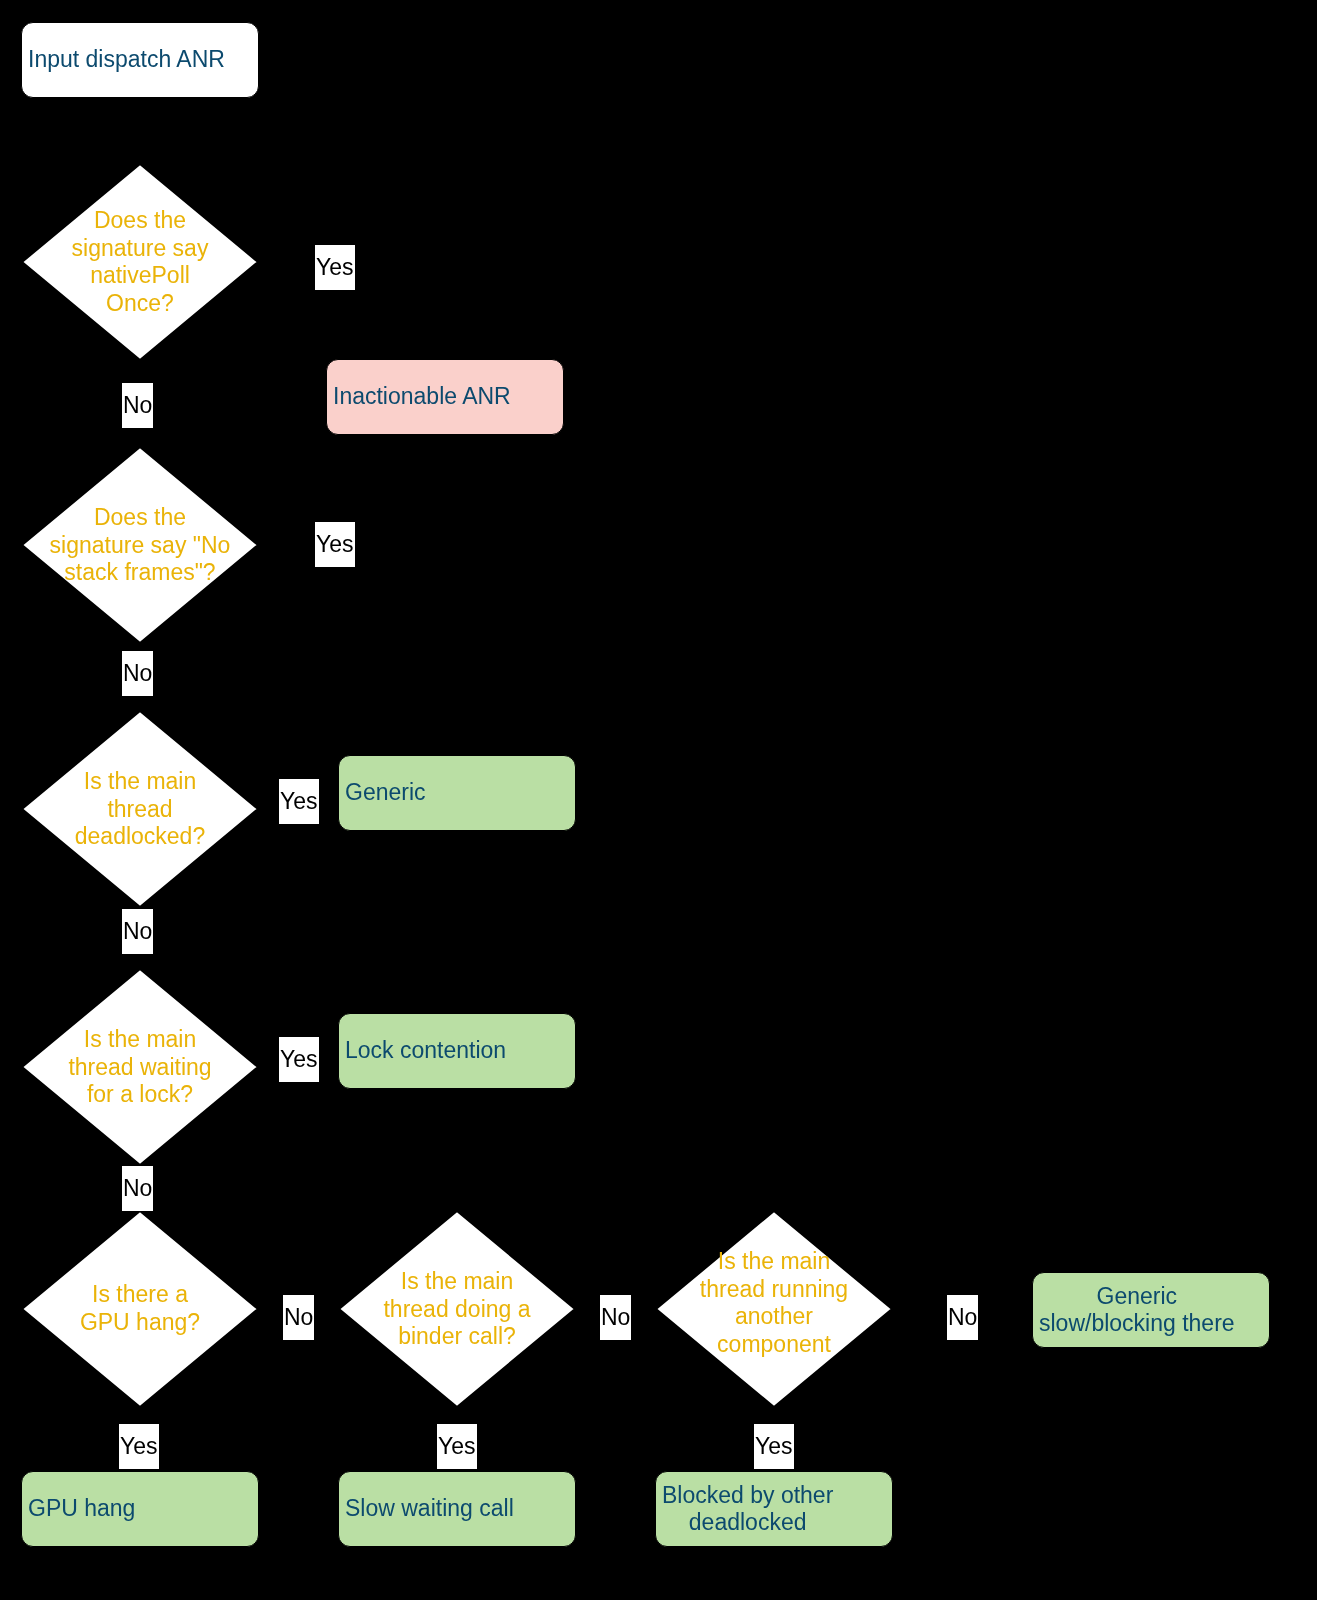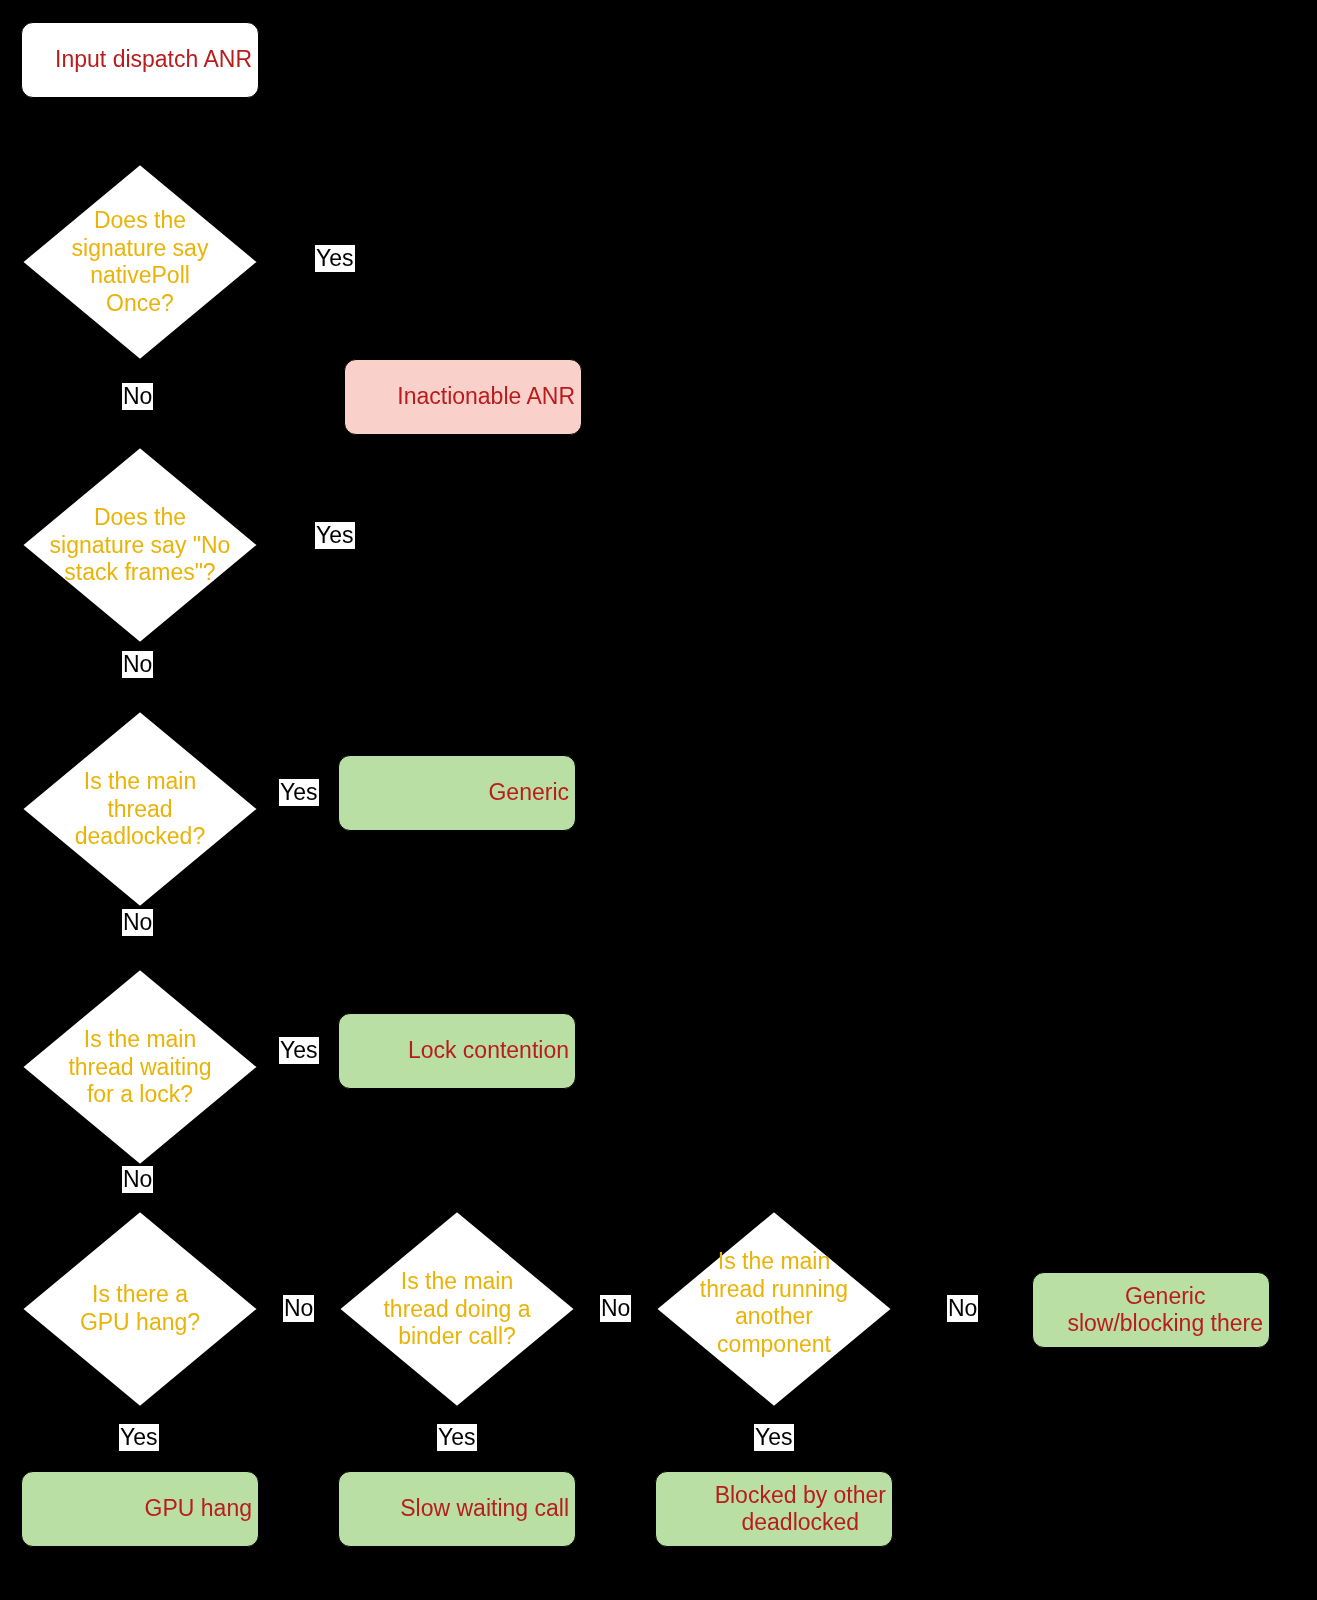--- a/index.html
+++ b/index.html
@@ -21,23 +21,23 @@
     top: 0;
     width: 1317px;
     height: 1600px;
     pointer-events: none;
   }
   .node {
     position: absolute;
     box-sizing: border-box;
     display: flex;
     align-items: center;
-    justify-content: flex-end;
+    justify-content: flex-start;
     text-align: center;
-    color: #b91c1c;
+    color: #0c4a6e;
     line-height: 1.18;
   }
   .box {
     border: 1px solid #000000;
     border-radius: 12px;
     font-size: 23px;
     padding: 2px 6px;
   }
   .box.white { background: #ffffff; }
   .box.pink  { background: #fad0cb; }
@@ -64,21 +64,21 @@
     line-height: 1.2;
     white-space: pre-line;
     pointer-events: none;
   }
   .edge-label {
     position: absolute;
     background: #ffffff;
     color: #000000;
     font-size: 23px;
     line-height: 1.18;
-    padding: 0 1px;
+    padding: 9px 1px;
     white-space: nowrap;
   }
 </style>
 </head>
 <body>
 
 <div id="canvas">
 
   <svg id="edges" viewBox="0 0 1317 1600">
     <defs>
@@ -166,21 +166,21 @@
   <div class="diamond-wrap" style="left:655px; top:1210px; width:238px; height:198px;">
     <svg class="diamond-shape" viewBox="0 0 238 198" preserveAspectRatio="none">
       <polygon points="119,1 237,99 119,197 1,99" fill="#ffffff" stroke="#000000" stroke-width="2"></polygon>
     </svg>
     <div class="diamond-label" style="width: 215px; top: 47%; white-space: pre-line;">Is the main
 thread running
 another
 component</div>
   </div>
 
-  <div class="node box pink" style="left: 344px; top: 359px; width: 238px; height: 76px; white-space: pre-line;">
+  <div class="node box pink" style="left: 326px; top: 359px; width: 238px; height: 76px; white-space: pre-line;">
     <span>Inactionable ANR</span>
   </div>
 
   <div class="node box green" style="left: 338px; top: 755px; width: 238px; height: 76px; white-space: pre-line;">
     <span>Generic</span>
   </div>
 
   <div class="node box green" style="left: 21px; top: 1471px; width: 238px; height: 76px; white-space: pre-line;">
     <span>GPU hang</span>
   </div>

